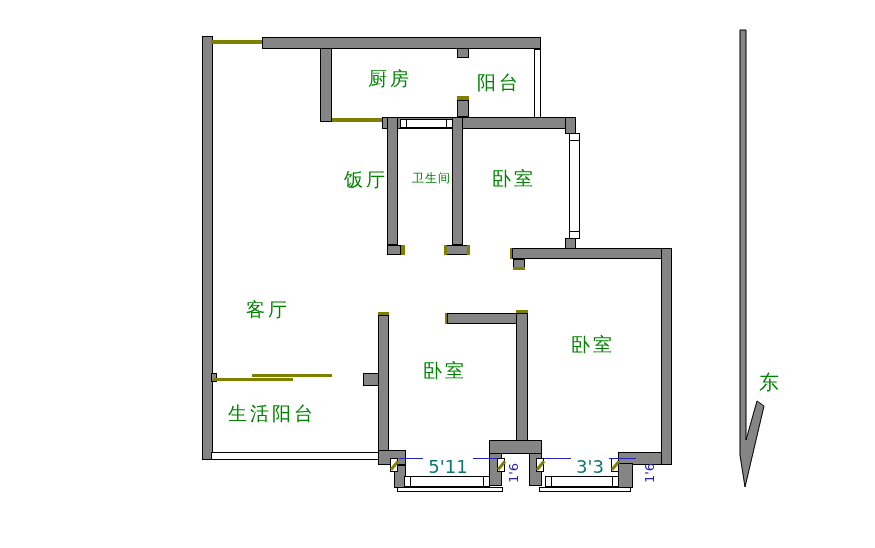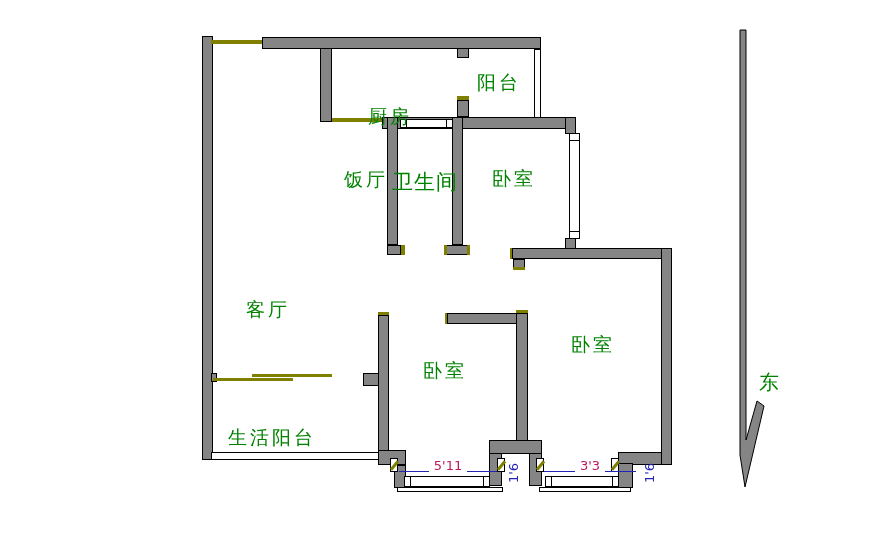--- a/index.html
+++ b/index.html
@@ -6,23 +6,23 @@
   #stage{
     position:relative;width:875px;height:548px;background:#ffffff;overflow:hidden;
     font-family:"DejaVu Sans",sans-serif;
   }
   .wall{position:absolute;background:#858585;border:1px solid #000;box-sizing:border-box;}
   .olive{position:absolute;background:#808000;}
   .win{position:absolute;background:#fff;border:1px solid #000;box-sizing:border-box;}
   .win .htick{position:absolute;left:0;right:0;height:1px;background:#000;}
   .win .vtick{position:absolute;top:0;bottom:0;width:1px;background:#000;}
   .label{position:absolute;color:#008200;font-size:19px;line-height:1;letter-spacing:3px;white-space:nowrap;}
-  .label.small{font-size:21px;letter-spacing:1px;}
-  .dim{position:absolute;height:14px;display:flex;align-items:flex-end;color:#be185d;
-       font-size:13px;line-height:1;white-space:nowrap;}
+  .label.small{font-size:12px;letter-spacing:1px;margin-left:20px;}
+  .dim{position:absolute;height:14px;display:flex;align-items:flex-start;color:#0f766e;
+       font-size:18px;line-height:1;white-space:nowrap;}
   .dim .dimline{flex:1;height:0;border-top:1px solid #2323b8;}
   .dim .dimtext{padding:0 5px;}
   .dimrot{position:absolute;width:36px;height:14px;color:#2323b8;font-size:13px;line-height:14px;
           text-align:center;transform:rotate(-90deg);white-space:nowrap;}
   .cap{position:absolute;width:8px;height:14px;background:#fff;border:1px solid #000;box-sizing:border-box;}
   .cap .slash{position:absolute;left:2px;top:1px;width:3px;height:11px;background:#808000;transform:rotate(40deg);}
   svg{position:absolute;}
 </style>
 </head>
 <body>
@@ -121,27 +121,27 @@
       <span class="dimline"></span>
   </div>
   <div class="dimrot" style="left:496px;top:466px;">1'6</div>
   <div class="dim" style="left:544px;top:458px;width:92px;">
     <span class="dimline"></span>
       <span class="dimtext">3'3</span>
       <span class="dimline"></span>
   </div>
   <div class="dimrot" style="left:632px;top:466px;">1'6</div>
 
-  <div class="label" style="left:368px;top:69px;margin-top:38px;">厨房</div>
+  <div class="label" style="left:368px;top:69px;">厨房</div>
   <div class="label" style="left:477px;top:73px;">阳台</div>
   <div class="label" style="left:344px;top:170px;">饭厅</div>
   <div class="label small" style="left:392px;top:172px;">卫生间</div>
   <div class="label" style="left:492px;top:169px;">卧室</div>
   <div class="label" style="left:246px;top:300px;">客厅</div>
-  <div class="label" style="left:228px;top:428px;text-align:center;">生活阳台</div>
+  <div class="label" style="left:228px;top:404px;text-align:center;">生活阳台</div>
   <div class="label" style="left:423px;top:361px;">卧室</div>
   <div class="label" style="left:571px;top:335px;">卧室</div>
 
   <svg style="left:725px;top:25px;" width="50" height="470" viewBox="0 0 50 470">
     <polygon points="15,5 21,5 21,415 32,376 39,381 20,462 15,430" fill="#858585" stroke="#000" stroke-width="1"></polygon>
   </svg>
   <div class="label" style="left:759px;top:372px;font-size:20px;">东</div>
 
 </div>
 

